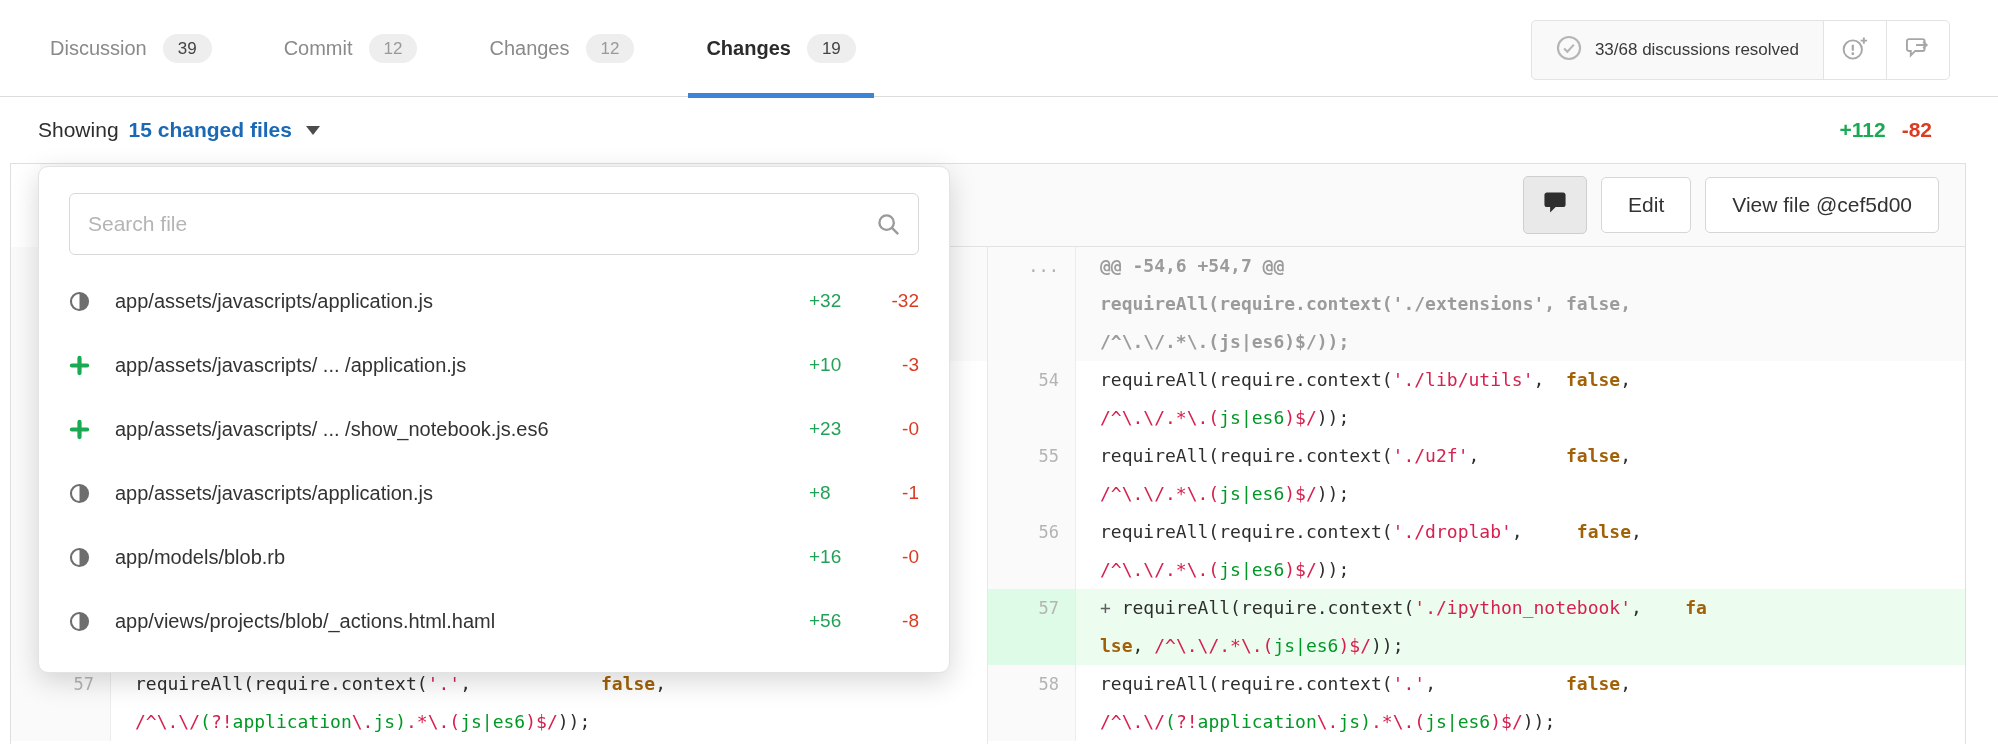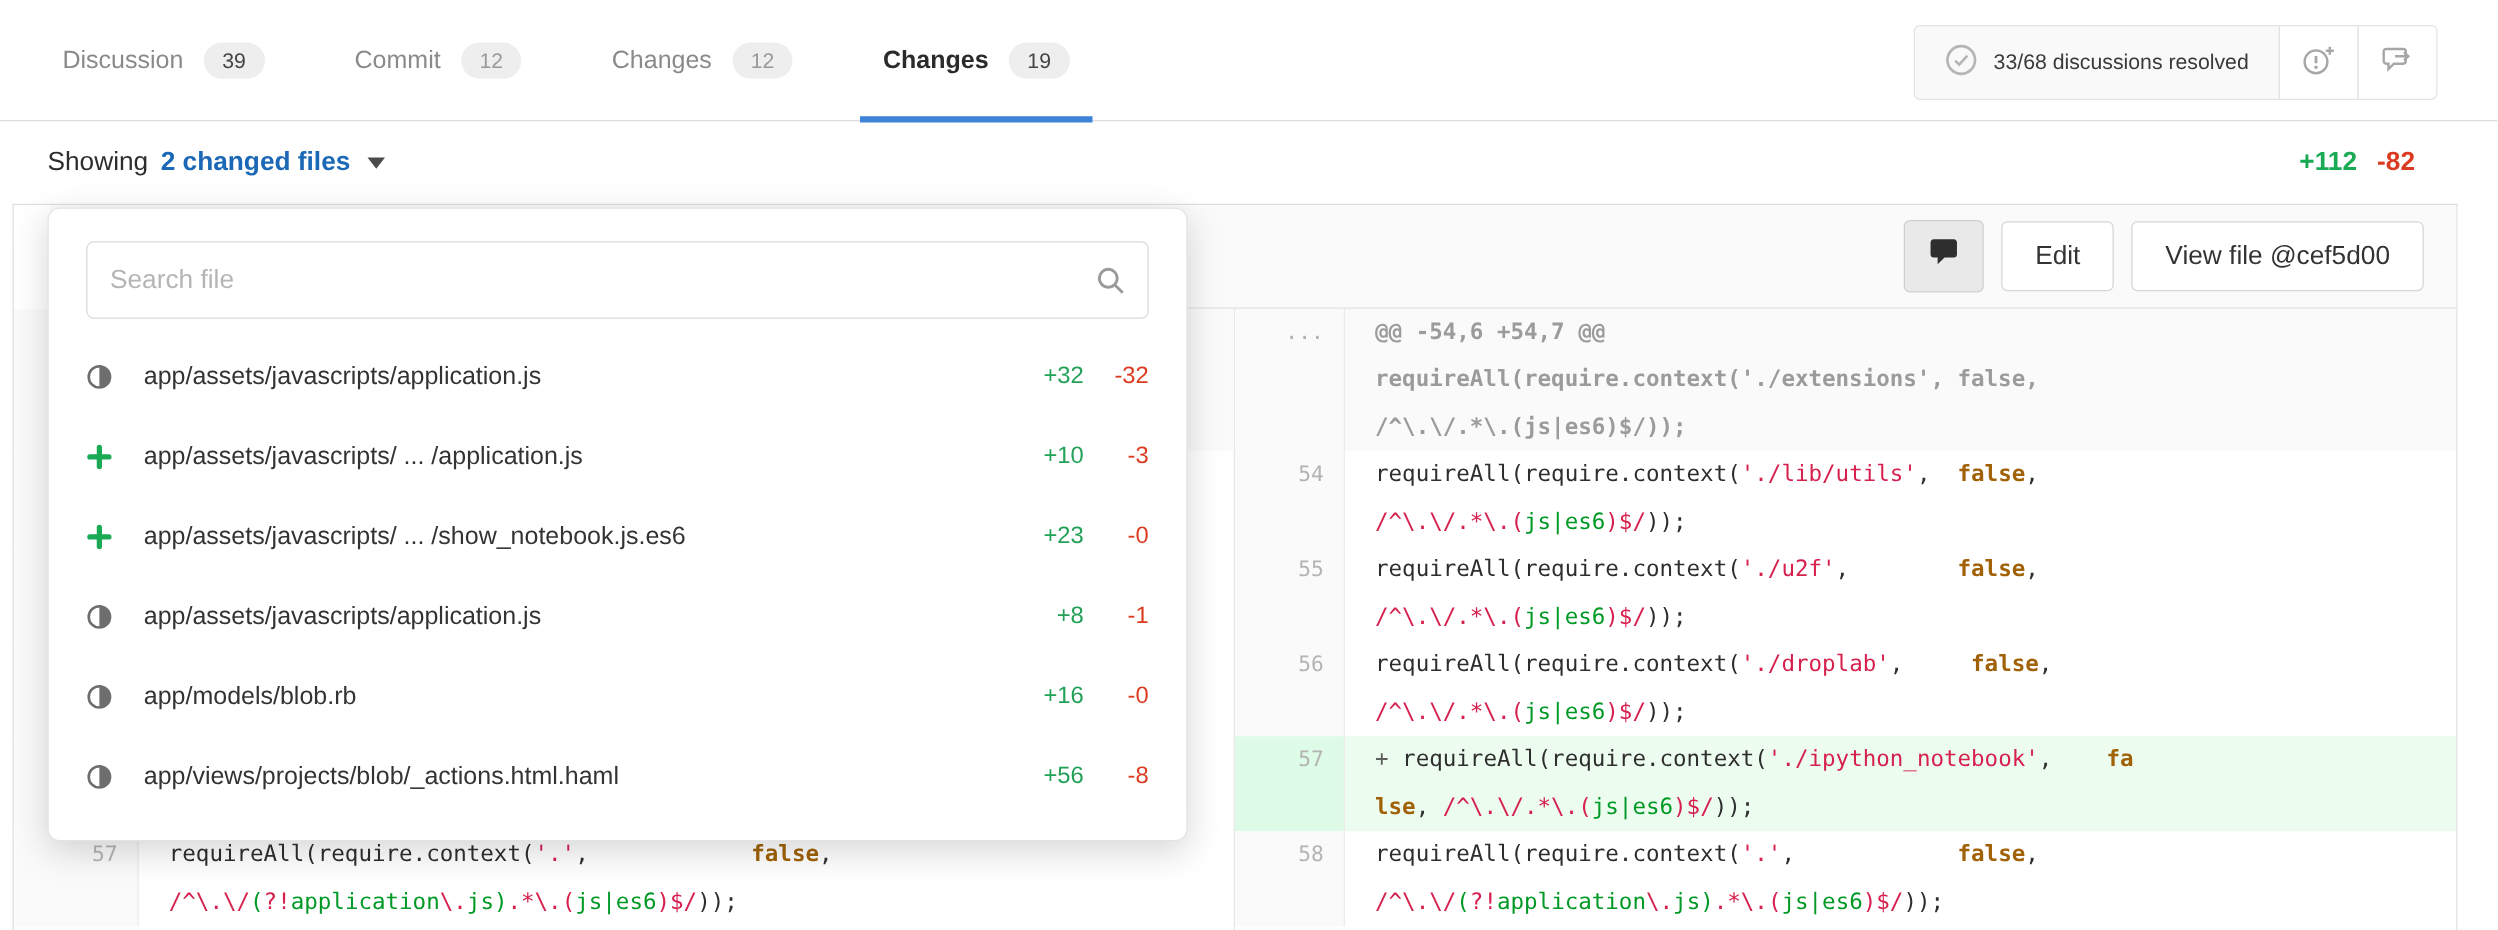--- a/index.html
+++ b/index.html
@@ -61,21 +61,21 @@
     padding:26px 30px;box-sizing:border-box;}
   .search-wrap{position:relative;}
   .search-wrap input{width:100%;height:62px;border:1px solid #d9d9d9;border-radius:6px;font-size:21px;
     padding:0 60px 0 18px;color:#333;box-sizing:border-box;outline:none;font-family:inherit;background:#fff;}
   .search-wrap input::placeholder{color:#b5b5b5;}
   .search-icon{position:absolute;right:18px;top:19px;}
   .flist{margin-top:14px;}
   .frow{display:flex;align-items:center;height:64px;font-size:20px;color:#333;cursor:pointer;}
   .ficon{width:46px;display:flex;align-items:center;}
   .fname{flex:1;}
-  .fadd{width:58px;text-align:right;color:#23a158;font-size:19px;}
+  .fadd{width:58px;text-align:left;color:#23a158;font-size:19px;}
   .fdel{width:52px;text-align:right;color:#db3b21;font-size:19px;}
 </style>
 </head>
 <body>
 
 <div class="tabs-bar">
   <div id="tabs-mount" style="display: flex; gap: 72px; height: 100%; align-items: center;">
       <div class="tab">
         <span>Discussion</span>
         <span class="badge dark">39</span>
@@ -121,21 +121,21 @@
           <path d="M2 3.4C2 2.6 2.6 2 3.4 2h9.2c.8 0 1.4.6 1.4 1.4v5.2c0 .8-.6 1.4-1.4 1.4H7.6L4.6 13v-3H3.4C2.6 10 2 9.4 2 8.6z" fill="none" stroke="#a7a7a7" stroke-width="1.3"></path>
           <path d="M8.2 6h7M13 3.8l2.4 2.2L13 8.2" fill="none" stroke="#a7a7a7" stroke-width="1.3"></path>
         </svg>
     </span>
   </div>
 </div>
 
 <div class="sub-bar">
   <div class="showing-left">
     <span>Showing</span>
-    <span class="files-link">2 changed files</span>
+    <span class="files-link">15 changed files</span>
     <span class="caret"></span>
   </div>
   <div class="diffstat">
     <span class="stat-add">+112</span>
     <span class="stat-del">-82</span>
   </div>
 </div>
 
 <div class="file-box">
   <div class="file-hdr">

